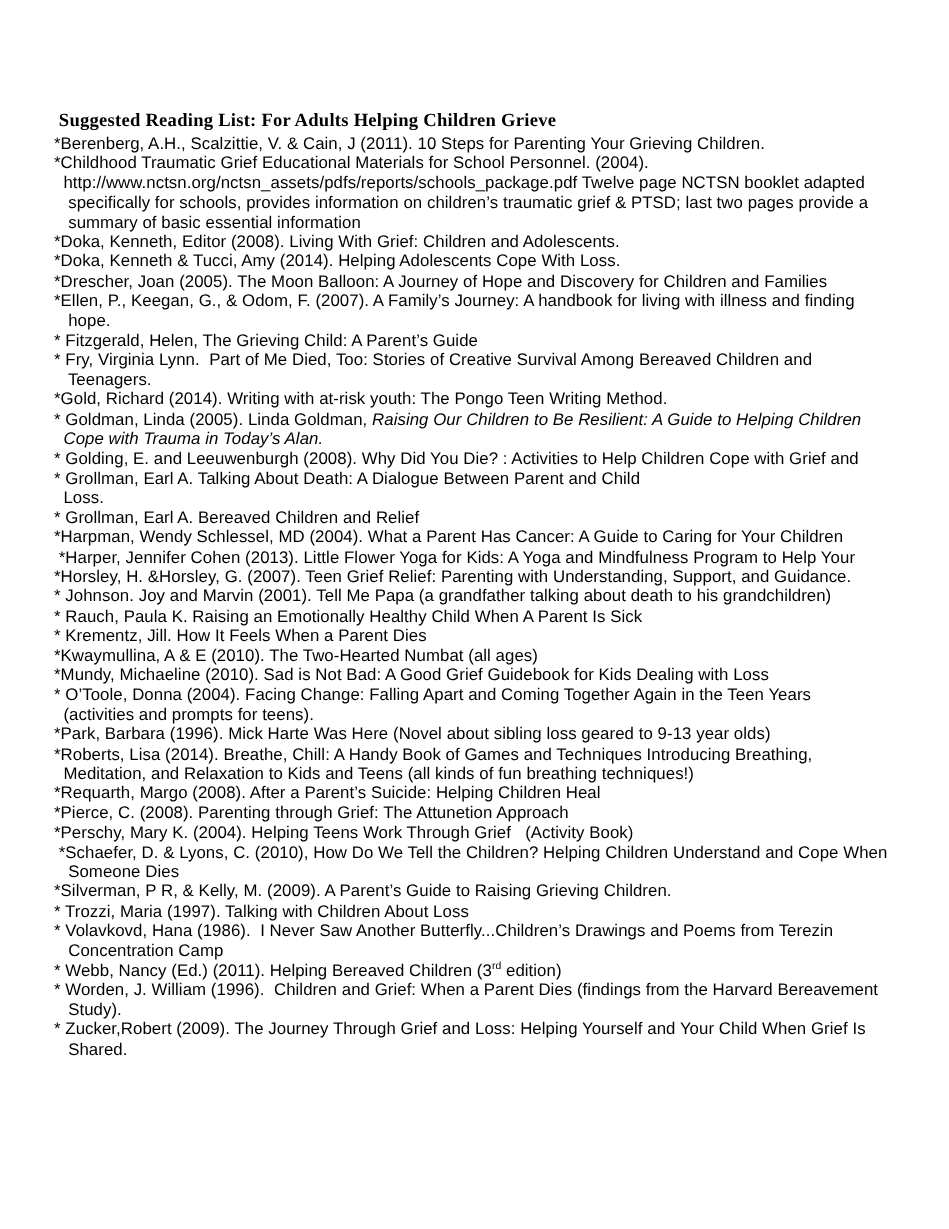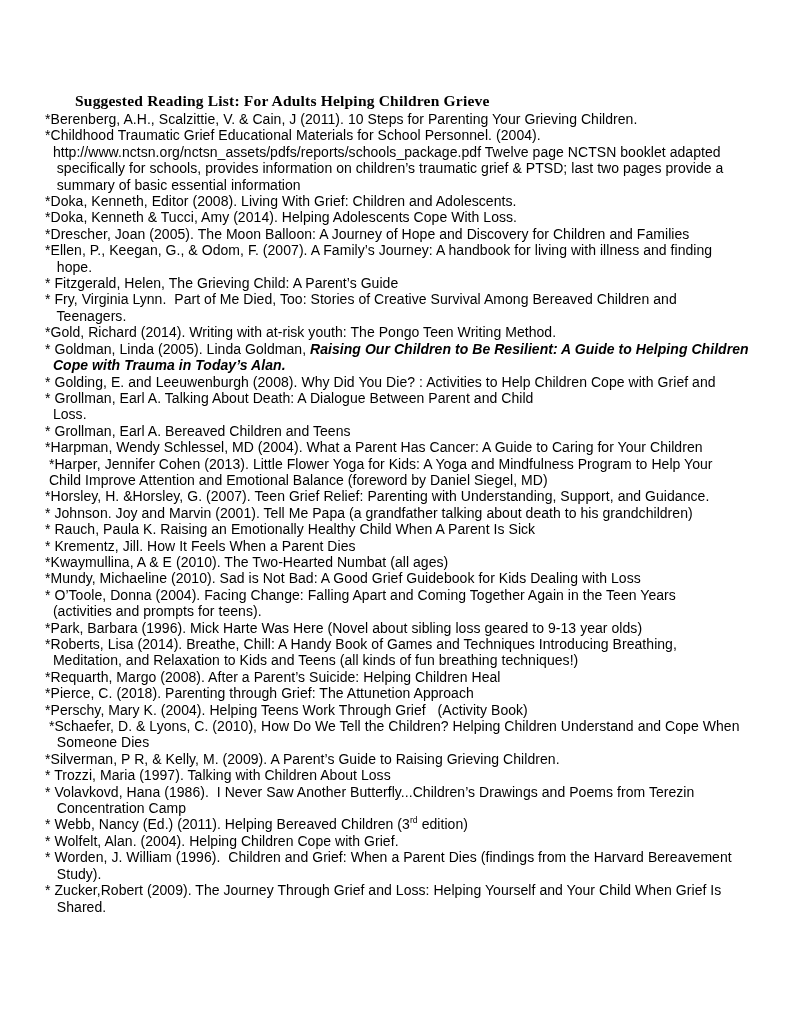--- a/index.html
+++ b/index.html
@@ -19,37 +19,37 @@
     width: 791px;
     height: 1024px;
     background: #ffffff;
   }
   .doc-title {
     font-family: "Liberation Serif", serif;
     font-weight: bold;
     font-size: 15.5px;
     line-height: 16px;
     padding-top: 93px;
-    margin-left: 75px;
+    margin-left: 49px;
     white-space: pre;
     letter-spacing: 0.2px;
   }
   .reading-list {
     margin-left: 45px;
     margin-top: 2px;
   }
   .line {
     white-space: pre;
     font-size: 14px;
     line-height: 16.4px;
     letter-spacing: 0.05px;
   }
   .bolditalic {
     font-style: italic;
-    font-weight: bold;
+    font-weight: normal;
   }
   .sup {
     vertical-align: super;
     font-size: 0.62em;
     line-height: 0;
   }
 </style>
 </head>
 <body style="background: rgb(255, 255, 255); color: rgb(0, 0, 0);">
 
@@ -68,44 +68,42 @@
       <div class="line">   hope.</div>
       <div class="line">* Fitzgerald, Helen, The Grieving Child: A Parent’s Guide</div>
       <div class="line">* Fry, Virginia Lynn.  Part of Me Died, Too: Stories of Creative Survival Among Bereaved Children and</div>
       <div class="line">   Teenagers.</div>
       <div class="line">*Gold, Richard (2014). Writing with at-risk youth: The Pongo Teen Writing Method.</div>
       <div class="line"><span>* Goldman, Linda (2005). Linda Goldman, </span><span class="bolditalic">Raising Our Children to Be Resilient: A Guide to Helping Children</span></div>
       <div class="line"><span>  </span><span class="bolditalic">Cope with Trauma in Today’s Alan.</span></div>
       <div class="line">* Golding, E. and Leeuwenburgh (2008). Why Did You Die? : Activities to Help Children Cope with Grief and</div>
       <div class="line">* Grollman, Earl A. Talking About Death: A Dialogue Between Parent and Child</div>
       <div class="line">  Loss.</div>
-      <div class="line">* Grollman, Earl A. Bereaved Children and Teens</div>
+      <div class="line">* Grollman, Earl A. Bereaved Children and Relief</div>
       <div class="line">*Harpman, Wendy Schlessel, MD (2004). What a Parent Has Cancer: A Guide to Caring for Your Children</div>
       <div class="line"> *Harper, Jennifer Cohen (2013). Little Flower Yoga for Kids: A Yoga and Mindfulness Program to Help Your</div>
-      <div class="line"> Child Improve Attention and Emotional Balance (foreword by Daniel Siegel, MD)</div>
       <div class="line">*Horsley, H. &amp;Horsley, G. (2007). Teen Grief Relief: Parenting with Understanding, Support, and Guidance.</div>
       <div class="line">* Johnson. Joy and Marvin (2001). Tell Me Papa (a grandfather talking about death to his grandchildren)</div>
       <div class="line">* Rauch, Paula K. Raising an Emotionally Healthy Child When A Parent Is Sick</div>
       <div class="line">* Krementz, Jill. How It Feels When a Parent Dies</div>
       <div class="line">*Kwaymullina, A &amp; E (2010). The Two-Hearted Numbat (all ages)</div>
       <div class="line">*Mundy, Michaeline (2010). Sad is Not Bad: A Good Grief Guidebook for Kids Dealing with Loss</div>
       <div class="line">* O’Toole, Donna (2004). Facing Change: Falling Apart and Coming Together Again in the Teen Years</div>
       <div class="line">  (activities and prompts for teens).</div>
       <div class="line">*Park, Barbara (1996). Mick Harte Was Here (Novel about sibling loss geared to 9-13 year olds)</div>
       <div class="line">*Roberts, Lisa (2014). Breathe, Chill: A Handy Book of Games and Techniques Introducing Breathing,</div>
       <div class="line">  Meditation, and Relaxation to Kids and Teens (all kinds of fun breathing techniques!)</div>
       <div class="line">*Requarth, Margo (2008). After a Parent’s Suicide: Helping Children Heal</div>
-      <div class="line">*Pierce, C. (2018). Parenting through Grief: The Attunetion Approach</div>
+      <div class="line">*Pierce, C. (2008). Parenting through Grief: The Attunetion Approach</div>
       <div class="line">*Perschy, Mary K. (2004). Helping Teens Work Through Grief   (Activity Book)</div>
       <div class="line"> *Schaefer, D. &amp; Lyons, C. (2010), How Do We Tell the Children? Helping Children Understand and Cope When</div>
       <div class="line">   Someone Dies</div>
       <div class="line">*Silverman, P R, &amp; Kelly, M. (2009). A Parent’s Guide to Raising Grieving Children.</div>
       <div class="line">* Trozzi, Maria (1997). Talking with Children About Loss</div>
       <div class="line">* Volavkovd, Hana (1986).  I Never Saw Another Butterfly...Children’s Drawings and Poems from Terezin</div>
       <div class="line">   Concentration Camp</div>
       <div class="line"><span>* Webb, Nancy (Ed.) (2011). Helping Bereaved Children (3</span><span class="sup">rd</span><span> edition)</span></div>
-      <div class="line">* Wolfelt, Alan. (2004). Helping Children Cope with Grief.</div>
       <div class="line">* Worden, J. William (1996).  Children and Grief: When a Parent Dies (findings from the Harvard Bereavement</div>
       <div class="line">   Study).</div>
       <div class="line">* Zucker,Robert (2009). The Journey Through Grief and Loss: Helping Yourself and Your Child When Grief Is</div>
       <div class="line">   Shared.</div>
     </div>
 </div>
 
 </body></html>

